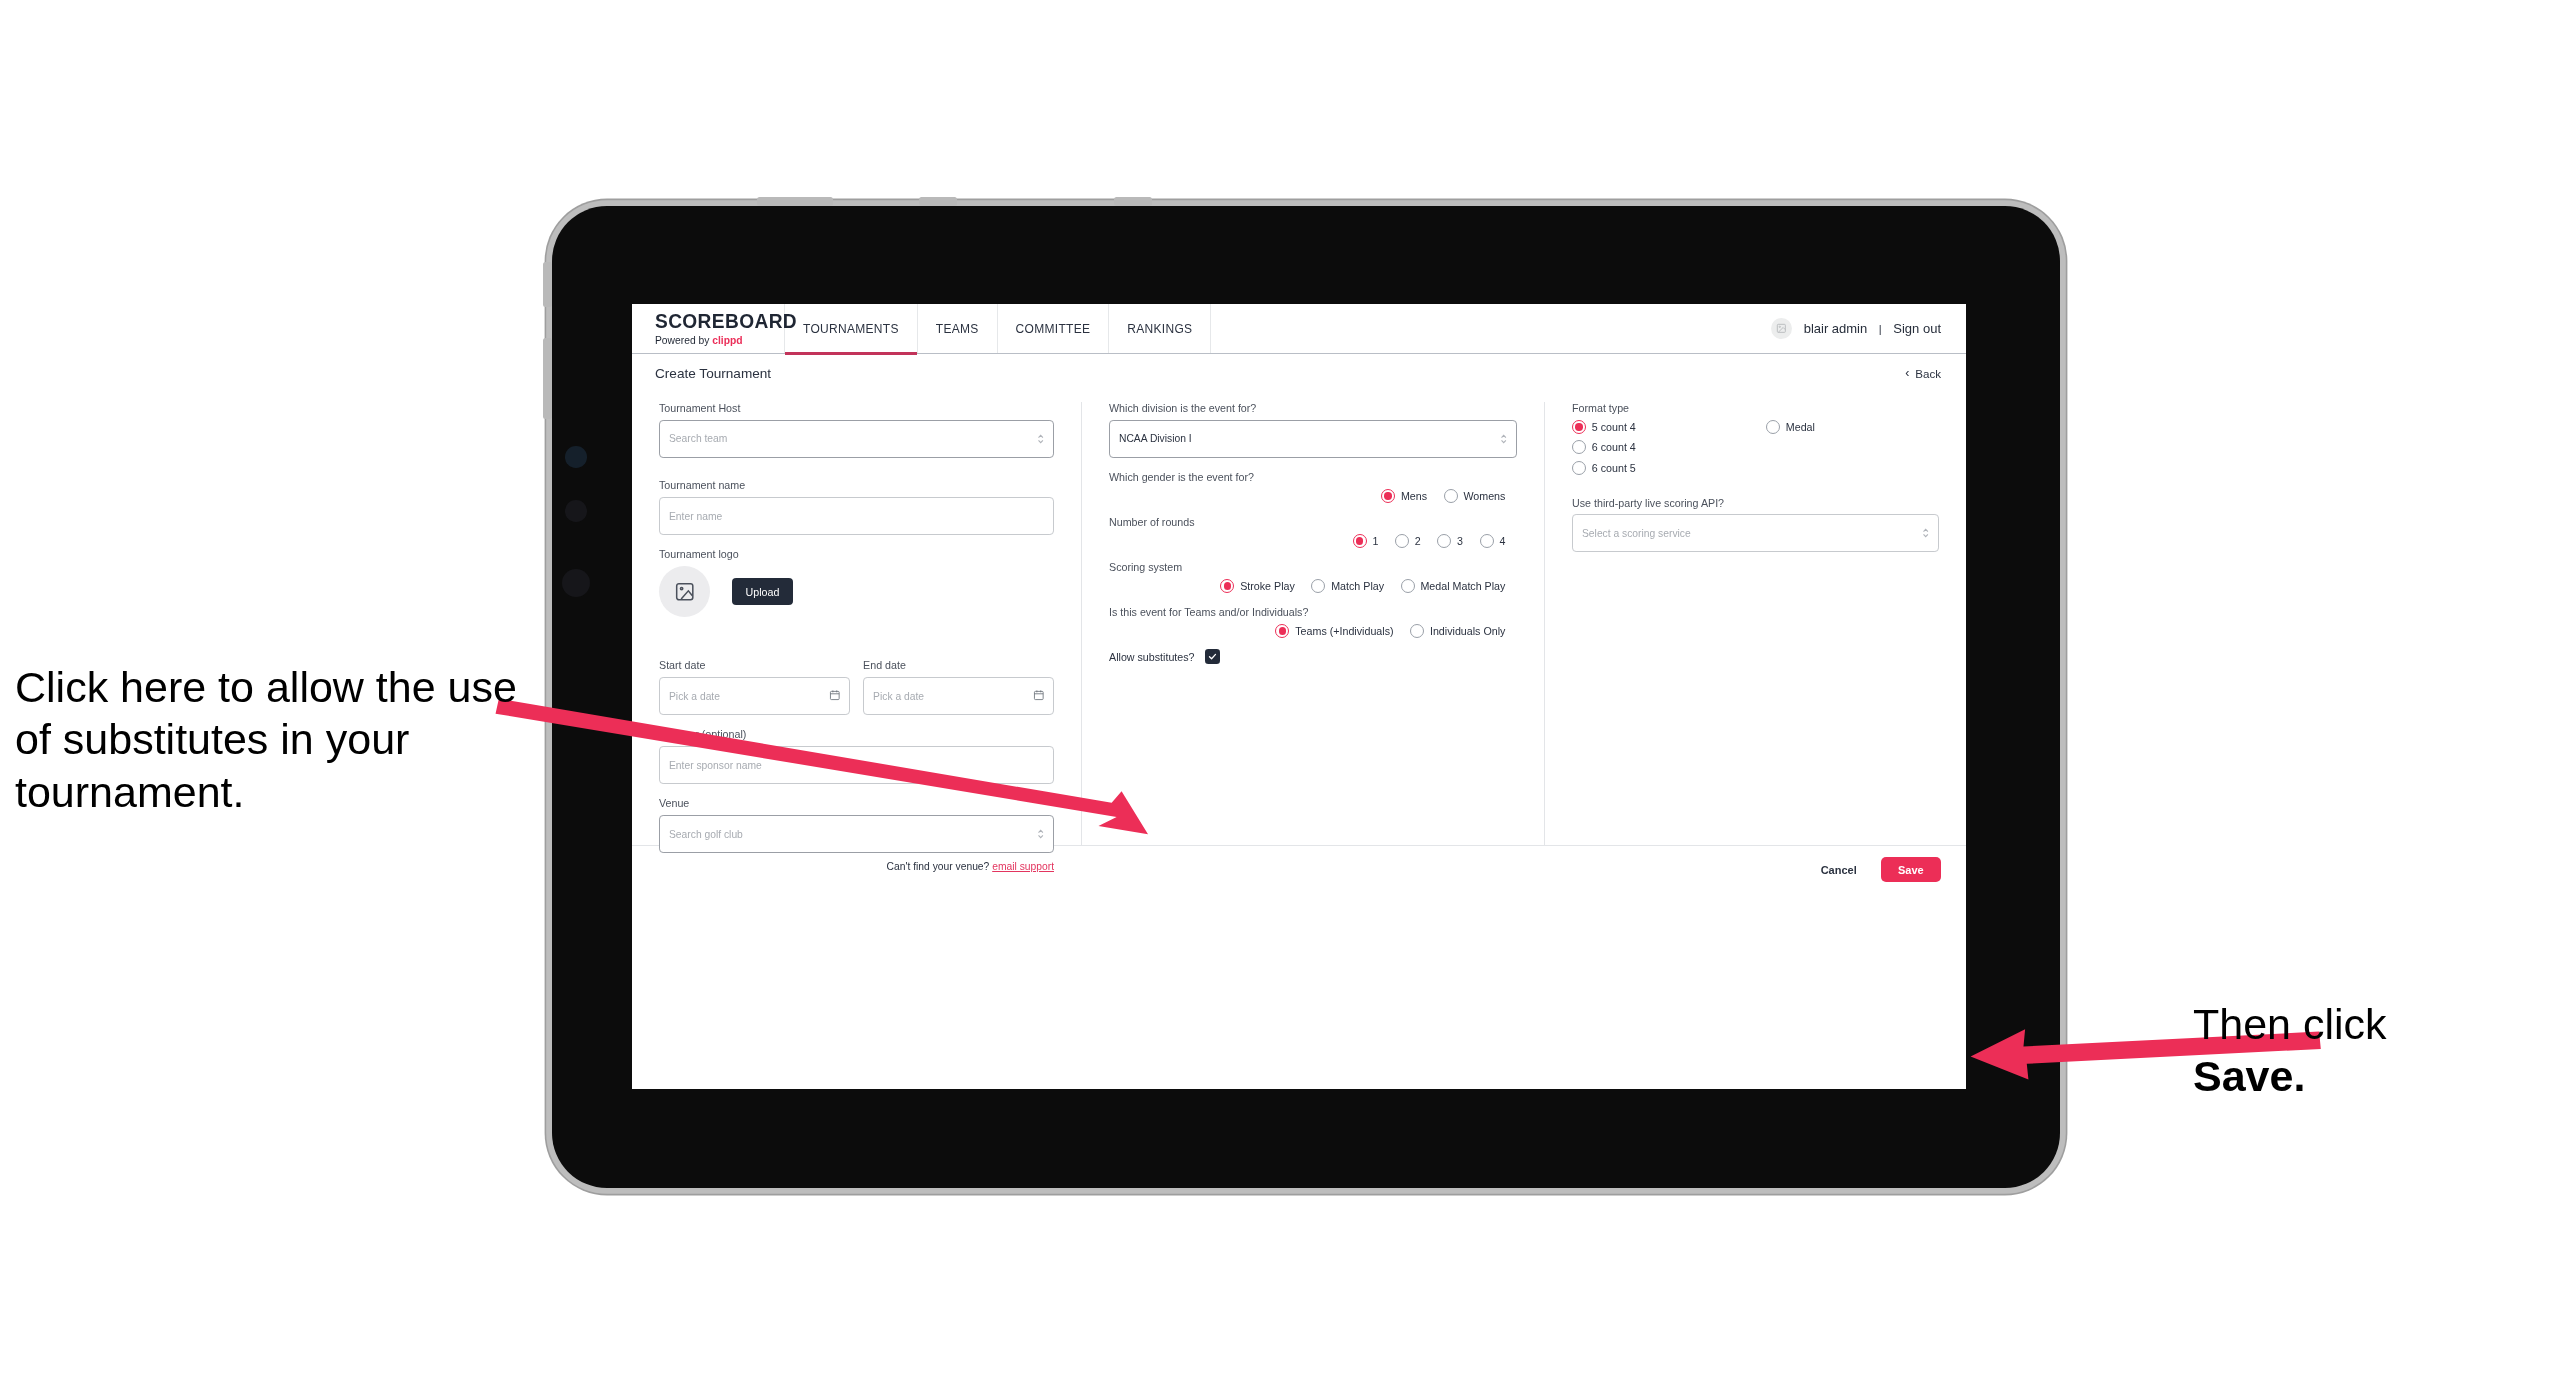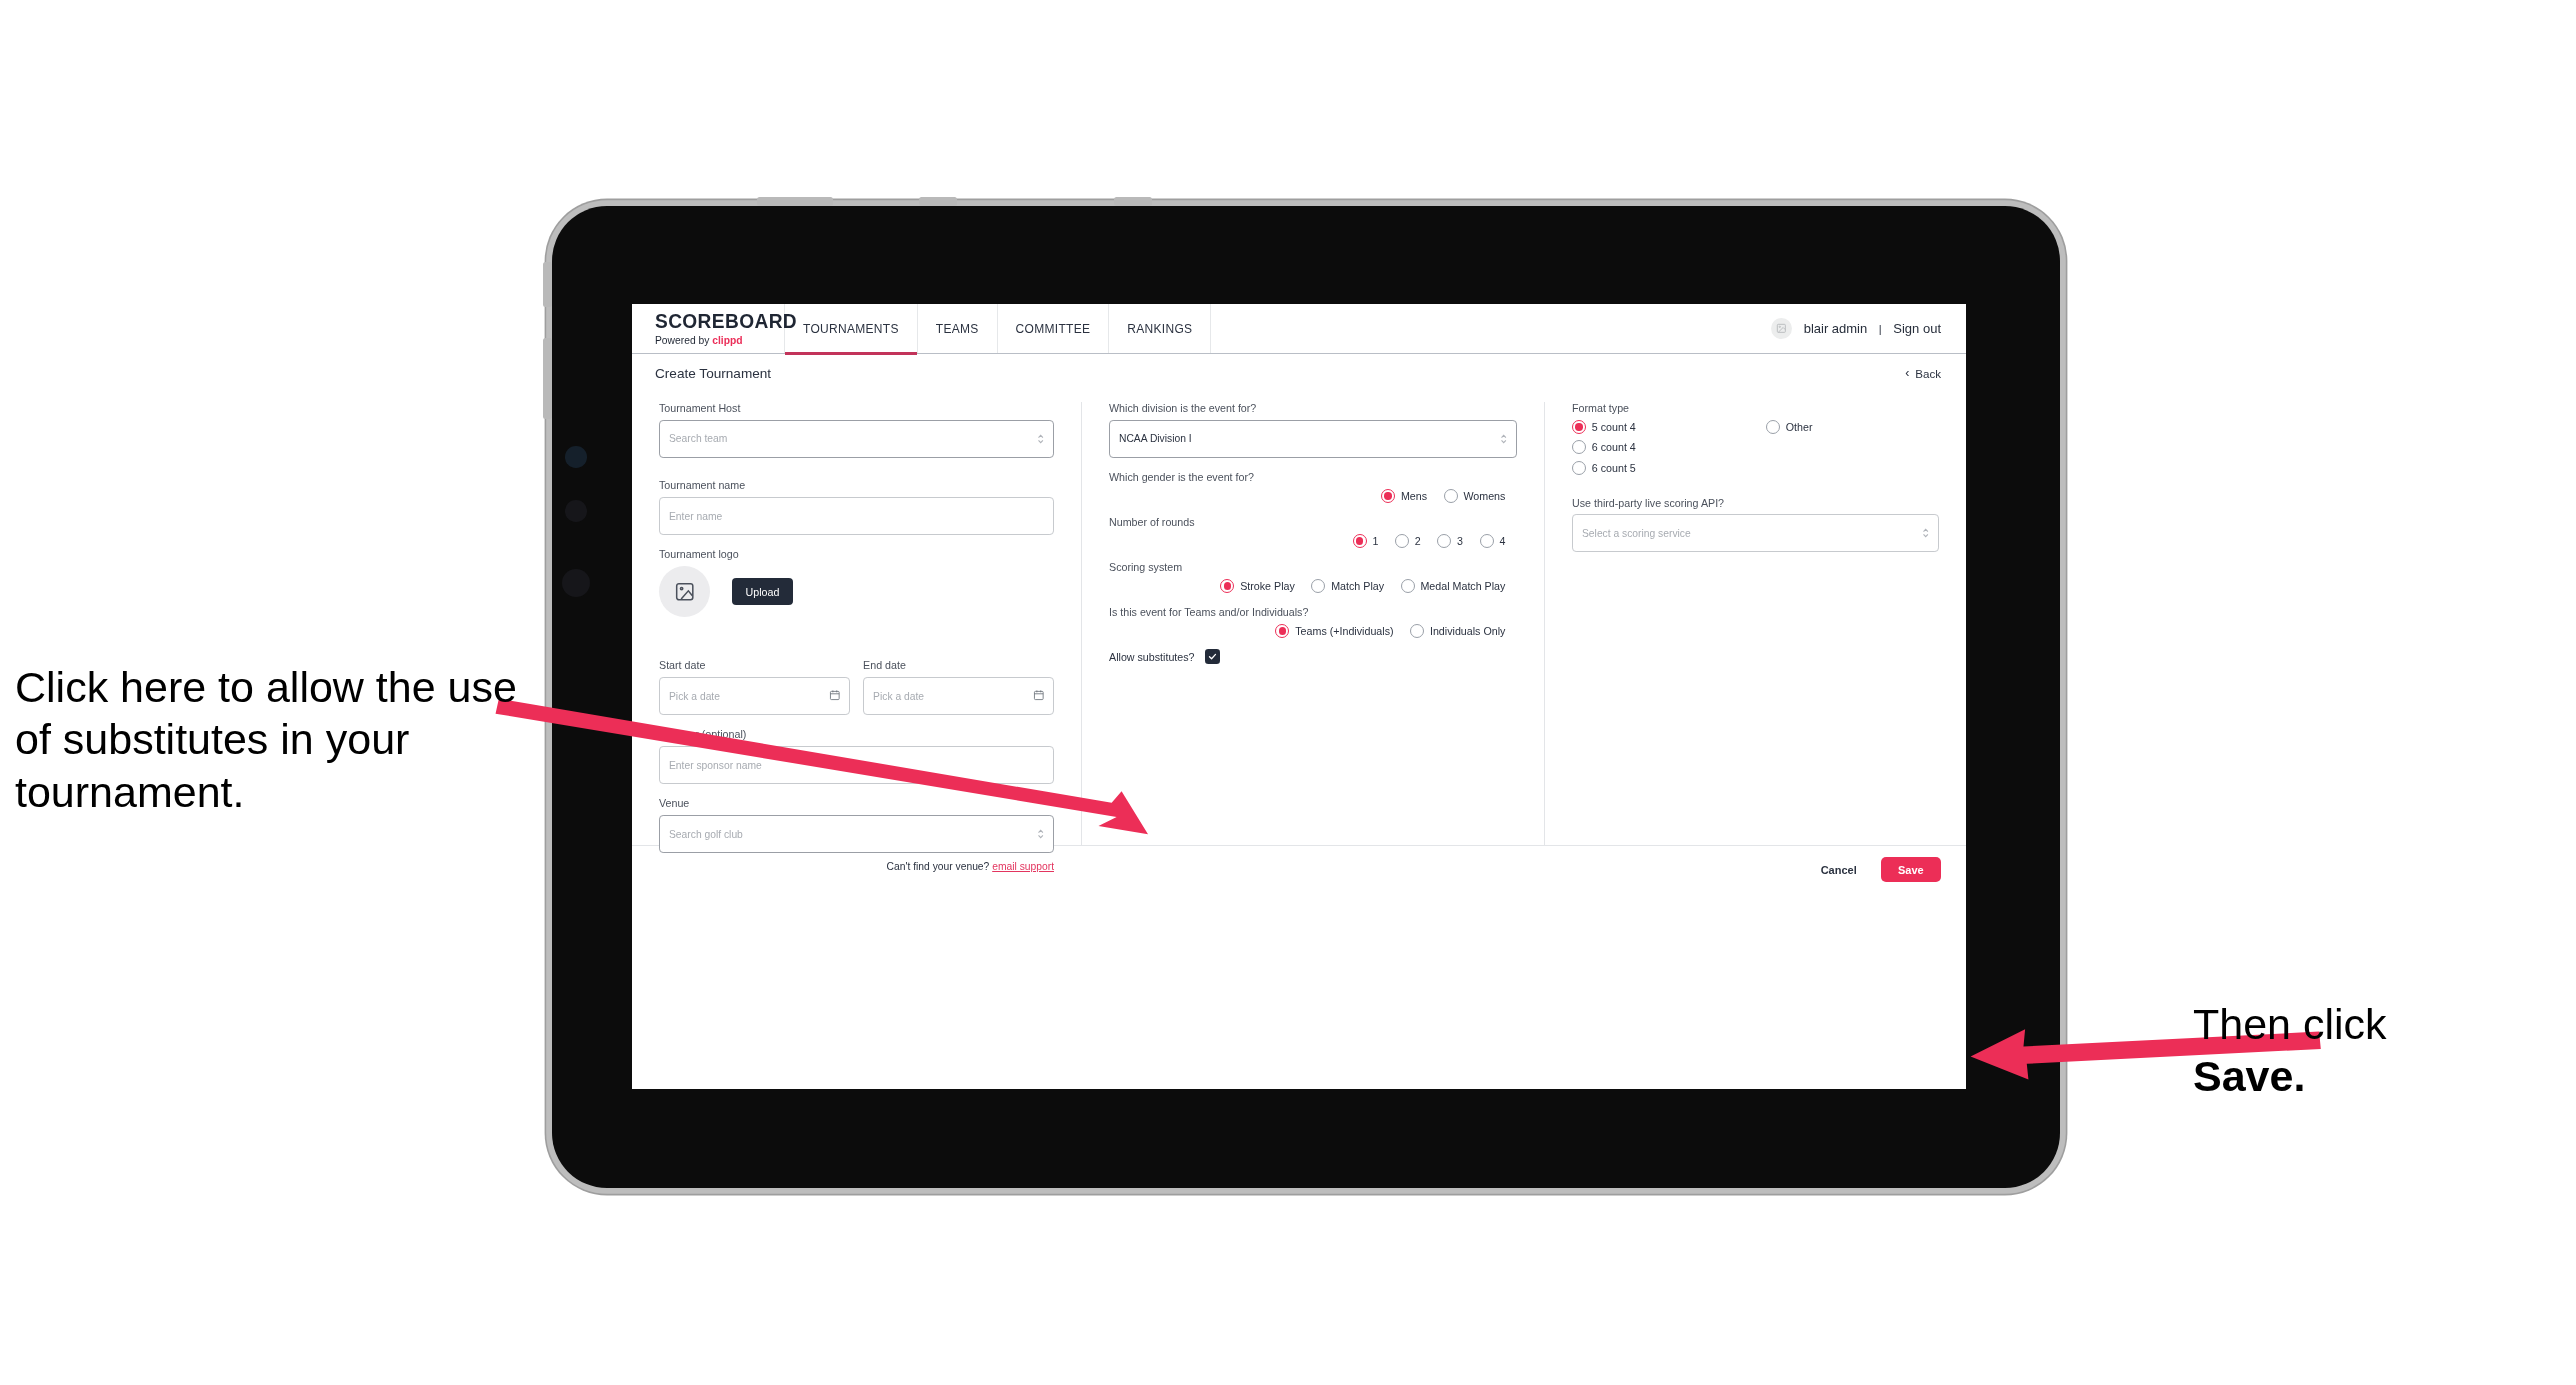--- a/index.html
+++ b/index.html
@@ -429,21 +429,21 @@
                 <span class="radio-label">6 count 4</span>
               </div>
               <div class="radio-item">
                 <span class="radio"></span>
                 <span class="radio-label">6 count 5</span>
               </div>
             </div>
             <div class="fmt-col">
               <div class="radio-item">
                 <span class="radio"></span>
-                <span class="radio-label">Other</span>
+                <span class="radio-label">Medal</span>
               </div>
             </div>
           </div>
 
           <div class="gap-lg"></div>
           <div class="fld-label">Use third-party live scoring API?</div>
           <div class="input thin">
             <span>Select a scoring service</span>
             <span class="sel-caret">
               <svg width="7.4" height="11.6" viewBox="0 0 10 16" fill="none" stroke="currentColor" stroke-width="1.6">

